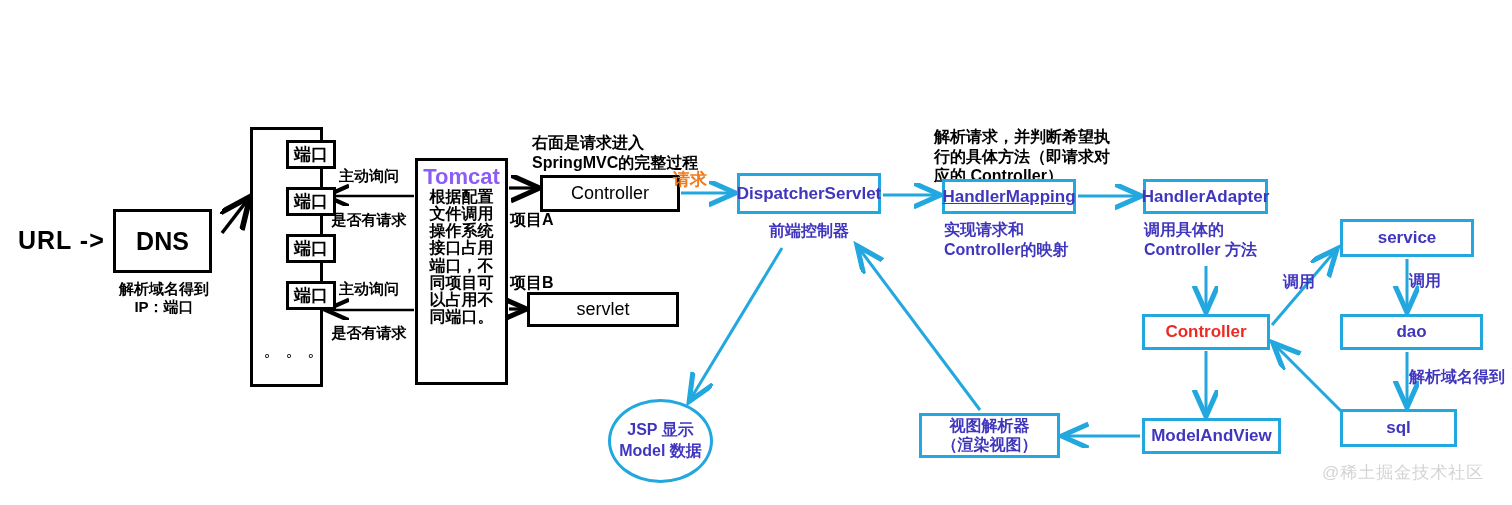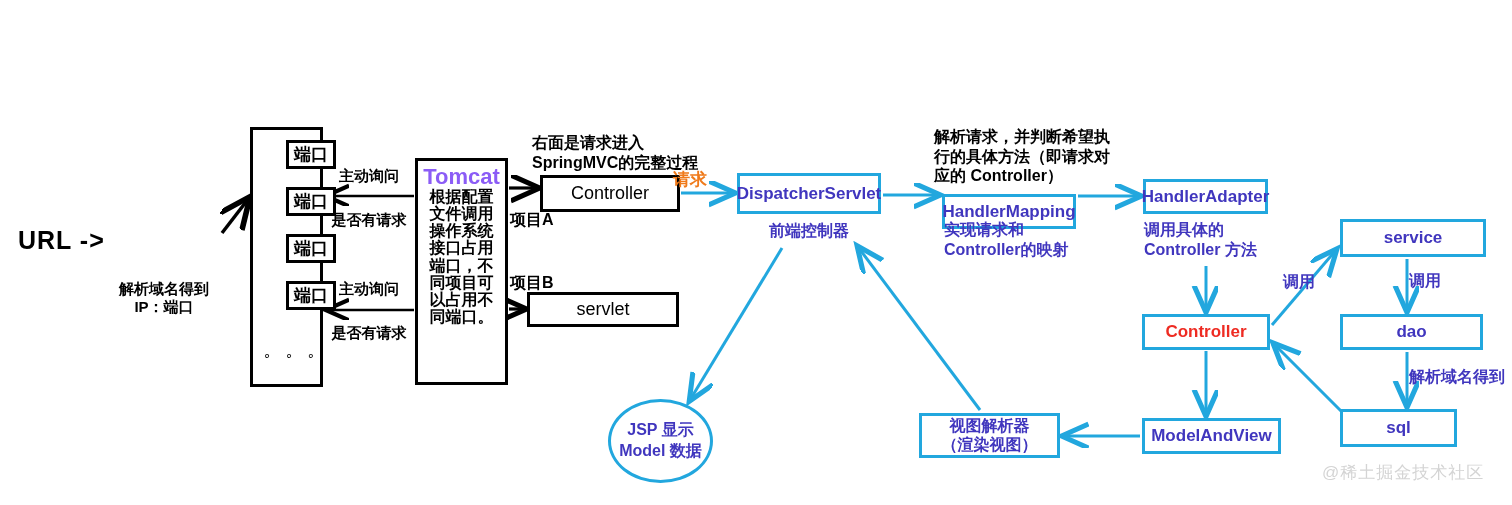--- a/index.html
+++ b/index.html
@@ -118,30 +118,30 @@
   #springmvc-box  { left: 540px; top: 175px; width: 140px; height: 37px; font-size: 18px; }
   #projectA-label { left: 510px; top: 210px; font-size: 16px; }
   #projectB-label { left: 510px; top: 273px; font-size: 16px; }
   #servlet-box    { left: 527px; top: 292px; width: 152px; height: 35px; font-size: 18px; }
   #request-label  { left: 673px; top: 170px; font-size: 17px; }
 
   #dispatcher-box   { left: 737px; top: 173px; width: 144px; height: 41px; font-size: 17px; }
   #dispatcher-cap   { left: 737px; top: 221px; width: 144px; text-align:center; font-size: 16px; }
 
   #handler-note     { left: 934px; top: 103px; font-size: 16px; margin-top: 24px; }
-  #hm-box           { left: 942px; top: 194px; width: 134px; height: 35px; font-size: 17px; }
+  #hm-box           { left: 942px; top: 179px; width: 134px; height: 35px; font-size: 17px; text-decoration: underline; }
   #hm-cap           { left: 944px; top: 220px; font-size: 16px; }
   #ha-box           { left: 1143px; top: 179px; width: 125px; height: 35px; font-size: 17px; }
   #ha-cap           { left: 1144px; top: 220px; font-size: 16px; }
 
   #controller-box   { left: 1142px; top: 314px; width: 128px; height: 36px; font-size: 17px; }
   #mav-box          { left: 1142px; top: 418px; width: 139px; height: 36px; font-size: 17px; }
   #viewres-box      { left: 919px; top: 413px; width: 141px; height: 45px; font-size: 16px; }
 
-  #service-box      { left: 1340px; top: 219px; width: 146px; height: 38px; font-size: 17px; }
+  #service-box      { left: 1340px; top: 219px; width: 134px; height: 38px; font-size: 17px; }
   #dao-box          { left: 1340px; top: 314px; width: 143px; height: 36px; font-size: 17px; }
   #sql-box          { left: 1340px; top: 409px; width: 117px; height: 38px; font-size: 17px; }
 
   #call-left-label  { left: 1283px; top: 272px; font-size: 16px; }
   #call-right-label { left: 1409px; top: 271px; font-size: 16px; }
   #query-db-label   { left: 1409px; top: 367px; font-size: 16px; }
 
   #jsp-circle       { left: 608px; top: 399px; width: 105px; height: 84px; font-size: 16px; }
 
   #watermark        { left: 1322px; top: 463px; font-size: 17px; letter-spacing: 1px; }
@@ -228,20 +228,21 @@
       <line x1="1407" y1="352" x2="1407" y2="406" stroke="#22A7DE" stroke-width="3" marker-end="url(#ah-cyan)"></line>
     </g>
 
     <g>
       <line x1="1345" y1="415" x2="1274" y2="344" stroke="#22A7DE" stroke-width="3" marker-end="url(#ah-cyan)"></line>
     </g>
   </svg>
 
   <div class="txt t-black" id="url-label">URL -&gt;</div>
 
+  <div class="node blk" id="dns-box">DNS</div>
 
   <div class="txt t-black" id="dns-caption">解析域名得到
 IP：端口</div>
 
   <div id="port-column">
     <div class="port-box" style="top:10px;">端口</div>
     <div class="port-box" style="top:57px;">端口</div>
     <div class="port-box" style="top:104px;">端口</div>
     <div class="port-box" style="top:151px;">端口</div>
     <div id="port-dots">

